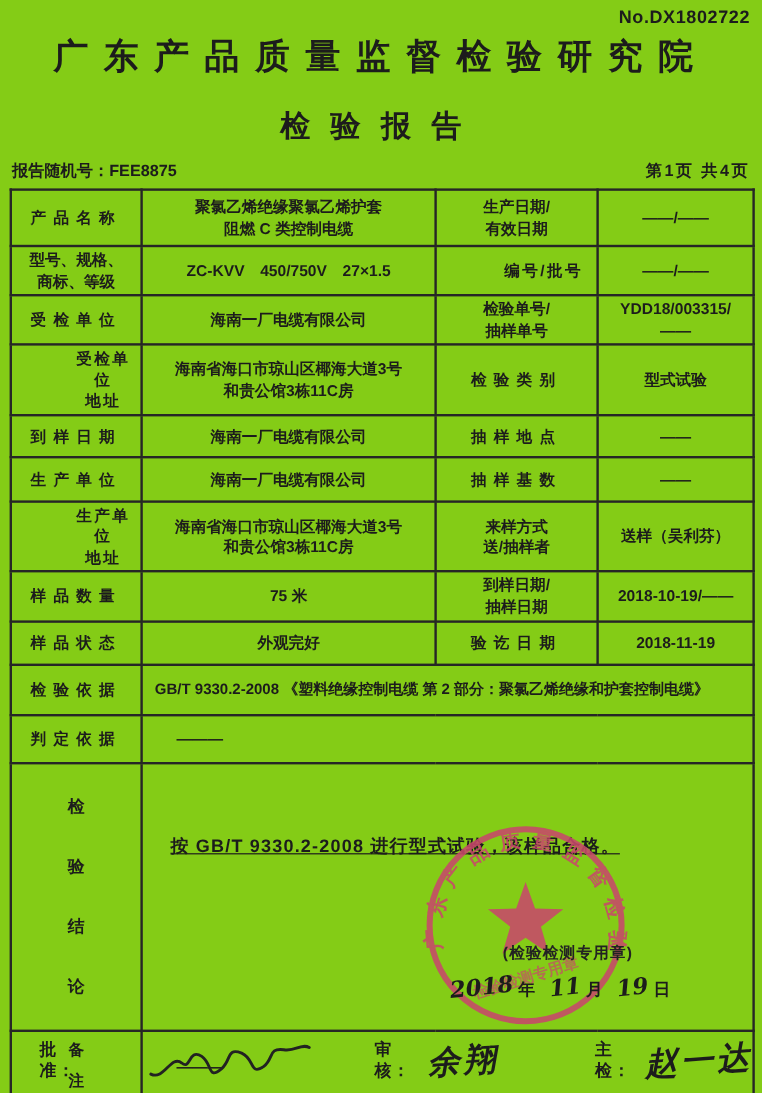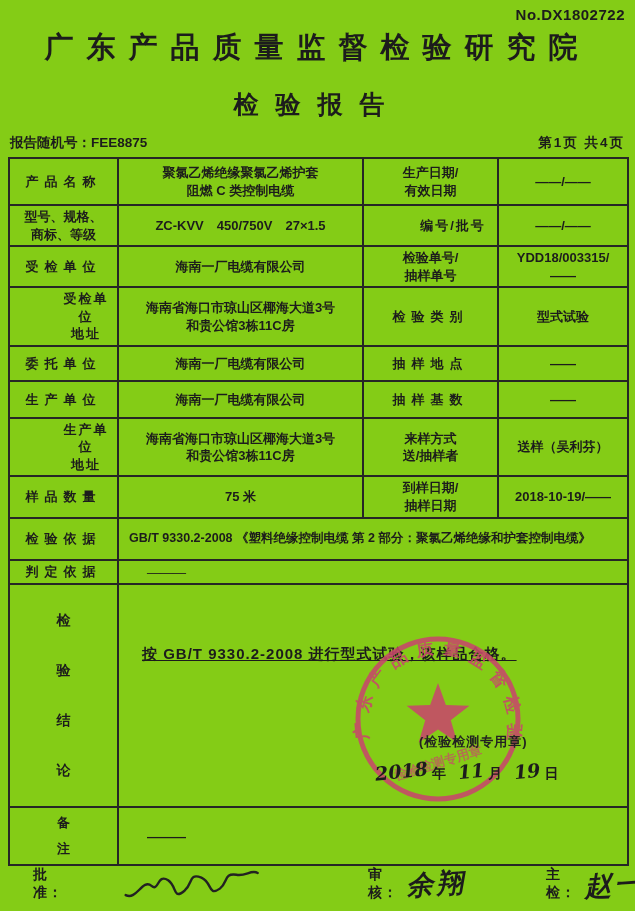--- a/index.html
+++ b/index.html
@@ -43,21 +43,21 @@
     padding:2px 3px;line-height:1.35;
     white-space:pre-wrap;overflow:hidden;
   }
   td.lab{letter-spacing:0;}
   td.sp{letter-spacing:6px;}
   td.sp2{letter-spacing:2px;padding-left:48px;}
   td.val-left{text-align:left;padding-left:28px;}
   tr.r1{height:47px;} tr.r2{height:39px;} tr.r3{height:40px;}
   tr.r4{height:42px;} tr.r5{height:35px;} tr.r6{height:37px;}
   tr.r7{height:43px;} tr.r8{height:37px;} tr.r9{height:36px;}
-  tr.r10{height:42px;} tr.r11{height:24px;font-family:Liberation Serif, serif;} tr.r12{height:206px;} tr.r13{height:53px;}
+  tr.r10{height:42px;} tr.r11{height:40px;} tr.r12{height:206px;} tr.r13{height:53px;}
   td.basis-val{text-align:left;padding-left:10px;font-size:12.5px;letter-spacing:0;}
   
   td.vertical-label{letter-spacing:0;line-height:50px;font-size:14px;}
   td.conclusion-cell{position:relative;vertical-align:top;letter-spacing:0;}
   .conclusion-text{
     margin-top:22px;padding-right:95px;padding-left:20px;
     text-align:left;font-size:15px;font-weight:bold;letter-spacing:1px;text-decoration:underline;
   }
   .seal-note{
     position:absolute;left:300px;top:148px;
@@ -83,21 +83,21 @@
   .stamp-arc-text{font-size:17.5px;font-weight:bold;}
   .stamp-bottom-text{font-size:13px;font-weight:bold;opacity:.8;}
   
   .footer{
     position:absolute;left:8px;right:8px;top:860px;height:48px;
     display:flex;align-items:center;
     font-size:14px;font-weight:bold;
   }
   .sig-group{display:flex;align-items:center;}
   .sig-label{letter-spacing:1px;}
-  .g1{margin-left:25px;gap:41px;} .g2{margin-left:108px;justify-content:space-between;} .g3{margin-left:80px;}
+  .g1{margin-left:25px;gap:41px;} .g2{margin-left:52px;justify-content:space-between;} .g3{margin-left:80px;}
   .handwriting{
     font-family:"DejaVu Serif","Liberation Serif",serif;
     font-style:italic;font-weight:bold;font-size:27px;
     transform:rotate(-4deg);margin-left:8px;letter-spacing:3px;white-space:nowrap;
   }
   .sig-svg{margin-left:6px;}
 </style>
 </head>
 <body>
 
@@ -145,21 +145,21 @@
       </tr>
       <tr class="r4">
         <td class="lab sp2">受检单位
 地址</td>
         <td>海南省海口市琼山区椰海大道3号
 和贵公馆3栋11C房</td>
         <td class="lab sp">检验类别</td>
         <td>型式试验</td>
       </tr>
       <tr class="r5">
-        <td class="lab sp">委托单位</td>
+        <td class="lab sp">到样日期</td>
         <td>海南一厂电缆有限公司</td>
         <td class="lab sp">抽样地点</td>
         <td>——</td>
       </tr>
       <tr class="r6">
         <td class="lab sp">生产单位</td>
         <td>海南一厂电缆有限公司</td>
         <td class="lab sp">抽样基数</td>
         <td>——</td>
       </tr>
@@ -171,20 +171,26 @@
         <td class="lab">来样方式
 送/抽样者</td>
         <td>送样（吴利芬）</td>
       </tr>
       <tr class="r8">
         <td class="lab sp">样品数量</td>
         <td>75 米</td>
         <td class="lab">到样日期/
 抽样日期</td>
         <td>2018-10-19/——</td>
+      </tr>
+      <tr class="r9">
+        <td class="lab sp">样品状态</td>
+        <td>外观完好</td>
+        <td class="lab sp">验讫日期</td>
+        <td>2018-11-19</td>
       </tr>
       <tr class="r10">
         <td class="lab sp">检验依据</td>
         <td colspan="3" class="basis-val">GB/T 9330.2-2008 《塑料绝缘控制电缆 第 2 部分：聚氯乙烯绝缘和护套控制电缆》</td>
       </tr>
       <tr class="r11">
         <td class="lab sp">判定依据</td>
         <td colspan="3" class="val-left">———</td>
       </tr>
       <tr class="r12">

